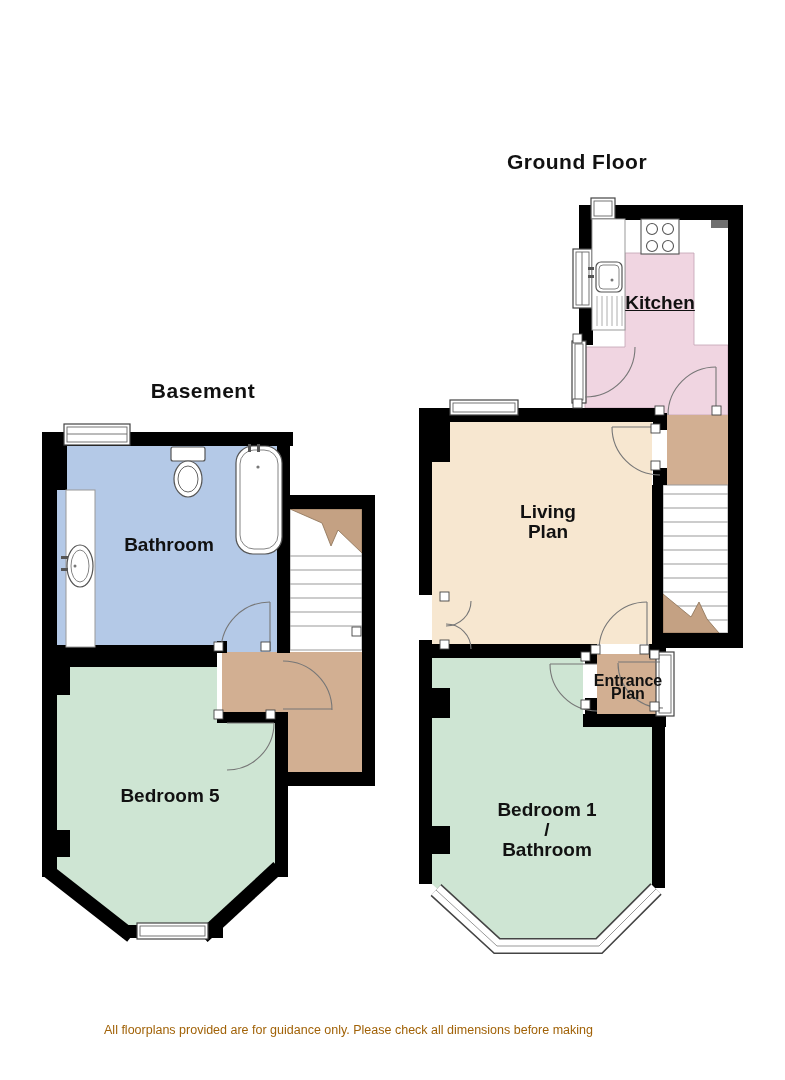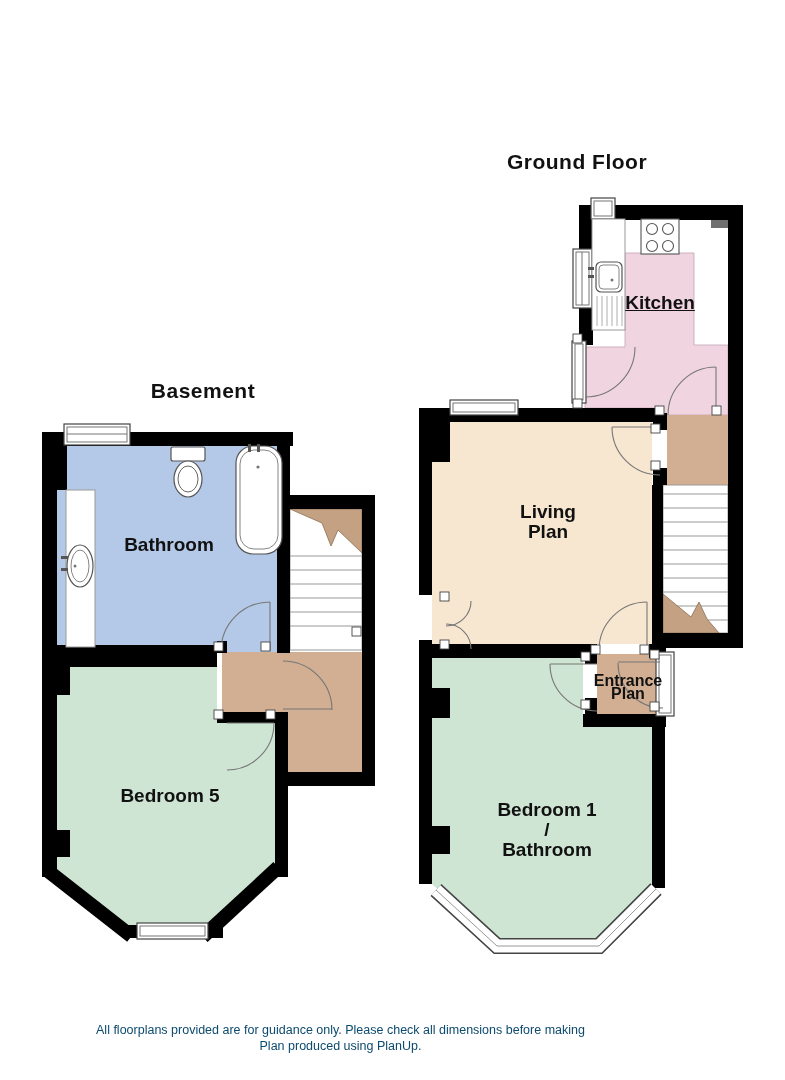--- a/index.html
+++ b/index.html
@@ -5,22 +5,22 @@
   html,body{margin:0;padding:0;background:#fff;}
   #stage{position:relative;width:785px;height:1080px;background:#fff;overflow:hidden;
          font-family:"Liberation Sans", sans-serif;}
   #plan-svg{position:absolute;left:0;top:0;}
   .label{position:absolute;transform:translate(-50%,-50%);text-align:center;
          color:#111;font-weight:bold;white-space:nowrap;}
   .floor-title{font-size:21px;letter-spacing:.5px;}
   .room-label{font-size:19px;line-height:20px;}
   .small-label{font-size:16px;line-height:13px;}
   .label span{display:block;}
-  #footer{position:absolute;left:8px;top:1022px;width:665px;text-align:center;
-          font-size:12.5px;line-height:16px;color:#0c4a6e;font-weight:normal;}
+  #footer{position:absolute;left:16px;top:1022px;width:665px;text-align:center;
+          font-size:12.5px;line-height:16px;color:#a16207;font-weight:normal;}
   #footer div{white-space:nowrap;}
 </style>
 </head>
 <body>
 
 <div id="stage">
 
 <svg id="plan-svg" width="785" height="1080" viewBox="0 0 785 1080">
 
   <g>
@@ -266,16 +266,15 @@
 </div>
 
 <div class="label room-label" style="left:547px;top:818px;margin-top:12px;">
   <span>Bedroom 1</span>
   <span>/</span>
   <span>Bathroom</span>
 </div>
 
 <div id="footer">
   <div>All floorplans provided are for guidance only. Please check all dimensions before making</div>
-  <div>Plan produced using PlanUp.</div>
 </div>
 
 </div>
 
 </body></html>

